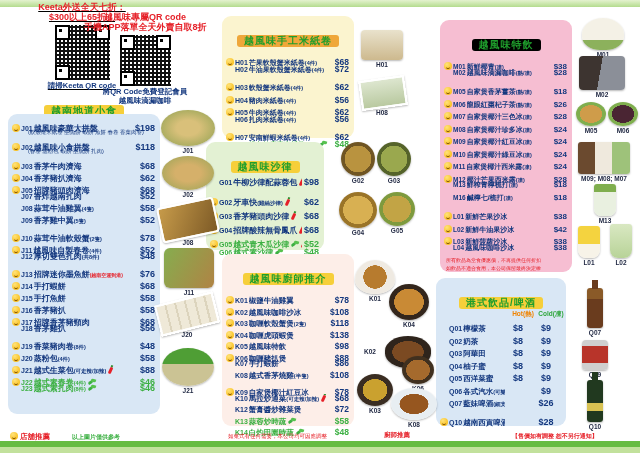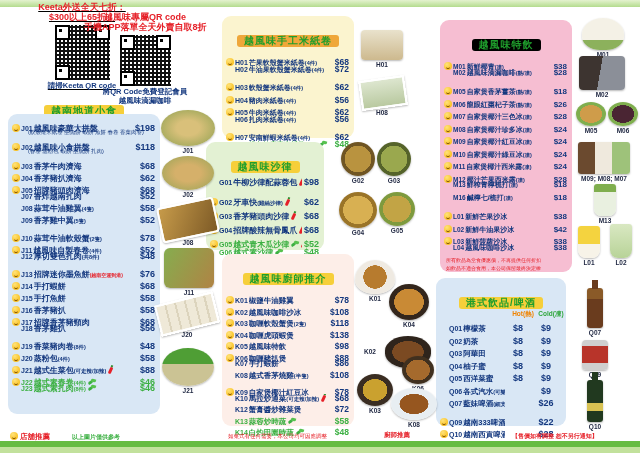--- a/index.html
+++ b/index.html
@@ -629,27 +629,20 @@
         </div>
         <div class="mrow">
           <span class="slot"></span>
           <span class="code">Q07</span>
           <span class="nm">藍妹啤酒<span class="nt">(細支)</span></span>
           <span class="prh"></span>
           <span class="prc">$26</span>
         </div>
         <div class="mrow">
           <span class="slot"><span class="ic-smiley"></span></span>
-          <span class="code">Q09</span>
-          <span class="nm">越南333啤酒</span>
-          <span class="prh"></span>
-          <span class="prc">$22</span>
-        </div>
-        <div class="mrow">
-          <span class="slot"><span class="ic-smiley"></span></span>
           <span class="code">Q10</span>
           <span class="nm">越南西貢啤酒</span>
           <span class="prh"></span>
           <span class="prc">$28</span>
         </div>
       </div>
   </div>
 
   <div class="photo ph-J01">
       <div class="pimg"></div>

